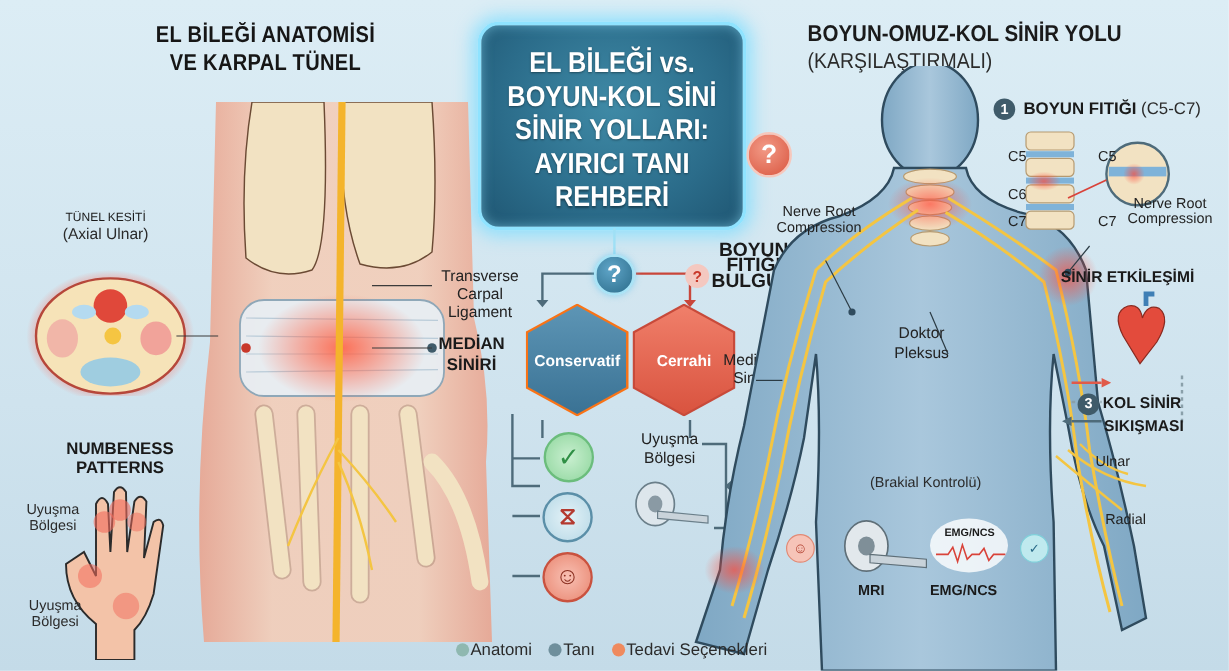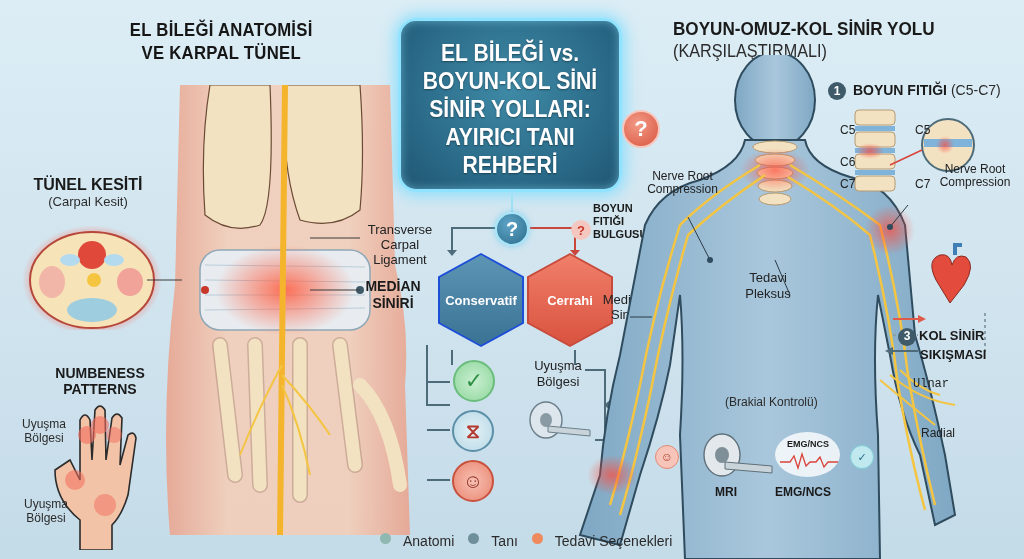--- a/index.html
+++ b/index.html
@@ -33,21 +33,21 @@
   
   #right-title { left: 655px; top: 18px; width: 360px; font-size: 19px; line-height: 22px; text-align: left; }
   #right-title .line1 { font-weight: 700; display: block; transform: scaleX(0.9); }
   #right-title .line2 { font-weight: 400; font-size: 18px; display: block; color: #2b2b2b; transform: scaleX(0.9); }
 
   
   #wrist-art { left: 160px; top: 85px; width: 250px; height: 450px; }
 
   
   #tunnel-label { left: 18px; top: 176px; width: 140px; text-align: center; }
-  #tunnel-label .t { font-size: 16px; font-weight: 700; }
+  #tunnel-label .t { font-size: 10px; font-weight: 400; }
   #tunnel-label .s { font-size: 13px; color: #2b2b2b; }
   #cross-section { left: 22px; top: 220px; width: 160px; height: 110px; }
 
   
   #numb-label { left: 30px; top: 365px; width: 140px; text-align: center; font-size: 14px; font-weight: 700; line-height: 16px; }
   #hand-art { left: 50px; top: 400px; width: 90px; height: 150px; }
   #uyusma1 { left: 22px; top: 418px; text-align: center; }
   #uyusma2 { left: 24px; top: 498px; text-align: center; }
 
   
@@ -56,67 +56,67 @@
 
   
   .hex {
     position: absolute; width: 82px; height: 90px;
     clip-path: polygon(50% 0, 100% 25%, 100% 75%, 50% 100%, 0 75%, 0 25%);
     display: flex; align-items: center; justify-content: center;
     color: #fff; font-size: 13px; font-weight: 700;
   }
   .hex-wrap { position: absolute; width: 86px; height: 94px;
     clip-path: polygon(50% 0, 100% 25%, 100% 75%, 50% 100%, 0 75%, 0 25%); }
-  #hex-cons-wrap { left: 438px; top: 253px; background: #1d4ed8; }
+  #hex-cons-wrap { left: 438px; top: 253px; background: #f97316; }
   #hex-cons { left: 2px; top: 2px; background: linear-gradient(180deg,#5d95b5,#3a7294); }
   #hex-cerr-wrap { left: 527px; top: 253px; background: #c84a3a; }
   #hex-cerr { left: 2px; top: 2px; background: linear-gradient(180deg,#f07f6a,#d9533f); }
 
   .circle-btn { position: absolute; border-radius: 50%; display: flex; align-items: center; justify-content: center; font-weight: 700; }
   #q-main { left: 495px; top: 212px; width: 34px; height: 34px; background: radial-gradient(circle at 40% 35%, #5fa5c8, #2b6c8a); color:#fff; font-size: 20px; border: 2px solid #a8e4f7; box-shadow: 0 0 6px rgba(100,200,240,.7); }
   #q-small { left: 571px; top: 220px; width: 20px; height: 20px; background: #f4c8c0; color: #c8382a; font-size: 13px; }
   #q-right { left: 622px; top: 110px; width: 38px; height: 38px; background: radial-gradient(circle at 40% 35%, #f29a86, #d9553f); color:#fff; font-size: 22px; border: 2px solid #f6c8bd; }
 
-  #bfb-label { left: 593px; top: 202px; width: 70px; text-align: left; font-size: 11px; font-weight: 700; line-height: 13px; }
+  #bfb-label { left: 593px; top: 202px; width: 70px; text-align: center; font-size: 16px; font-weight: 700; line-height: 13px; }
   #median-sinir2 { left: 594px; top: 292px; width: 60px; text-align: center; font-size: 13px; line-height: 15px; color: #222; }
   #bolgesi-label { left: 523px; top: 358px; width: 70px; text-align: center; font-size: 13px; line-height: 16px; color: #222; }
 
   #icon-check { left: 453px; top: 360px; width: 42px; height: 42px; background: radial-gradient(circle, #c9efd0, #8fd69d); border: 2px solid #6bbd7c; color: #2f8f45; font-size: 22px; }
   #icon-dna { left: 452px; top: 410px; width: 42px; height: 42px; background: radial-gradient(circle, #e4f2f7, #b6d8e6); border: 2px solid #5b8fa8; color: #b43a30; font-size: 20px; }
   #icon-doctor { left: 452px; top: 460px; width: 42px; height: 42px; background: radial-gradient(circle, #f8c0b3, #e98670); border: 2px solid #c9523f; color: #8a2f20; font-size: 20px; }
 
   
   #body-art { left: 560px; top: 55px; width: 464px; height: 504px; }
 
   
   #boyun-fitigi { left: 828px; top: 82px; font-size: 14px; white-space: nowrap; }
   .num-badge { display: inline-flex; width: 18px; height: 18px; border-radius: 50%; background: #3f5b6a; color: #fff; font-size: 12px; font-weight: 700; align-items: center; justify-content: center; vertical-align: middle; margin-right: 3px; }
   .clab { position: absolute; font-size: 12px; color: #222; }
   #nrc-right { left: 930px; top: 163px; width: 90px; text-align: center; font-size: 12px; line-height: 13px; color: #222; }
   #nrc-left { left: 640px; top: 170px; width: 85px; text-align: center; font-size: 12px; line-height: 13px; color: #222; }
   #brakial { left: 738px; top: 270px; width: 60px; text-align: center; font-size: 13px; line-height: 16px; color: #222; }
 
   #omuz-label { left: 882px; top: 222px; width: 140px; font-size: 13px; font-weight: 700; line-height: 17px; }
   #kol-label { left: 898px; top: 327px; width: 120px; font-size: 13px; font-weight: 700; line-height: 17px; }
-  #ulnar { left: 913px; top: 377px; font-size: 12px; color: #222; font-family: Liberation Mono, monospace; }
+  #ulnar { left: 913px; top: 377px; font-size: 12px; color: #222; }
   #radial { left: 921px; top: 426px; font-size: 12px; color: #222; }
 
   #ayirici { left: 705px; top: 395px; width: 160px; }
   #ayirici .t { font-size: 14px; font-weight: 700; }
   #ayirici .s { font-size: 12px; color: #2b2b2b; margin-left: 20px; }
   #mri-label { left: 715px; top: 485px; font-size: 12px; font-weight: 700; }
   #emg-label { left: 775px; top: 485px; font-size: 12px; font-weight: 700; }
   #emg-box { left: 775px; top: 432px; width: 65px; height: 45px; border-radius: 50%; background: rgba(255,255,255,.8); }
   #emg-box-title { left: 778px; top: 439px; width: 60px; text-align: center; font-size: 9px; font-weight: 700; }
   #check-bubble { left: 850px; top: 445px; width: 24px; height: 24px; background: #bfe9ee; border: 1.5px solid #7fd0da; color: #2b6c8a; font-size: 11px; }
   #wrist-bubble { left: 655px; top: 445px; width: 24px; height: 24px; background: #f6c4b8; border: 1.5px solid #e28a75; color: #b13f2e; font-size: 12px; }
 
   
   #legend { left: 380px; top: 533px; display: flex; gap: 14px; align-items: center; font-size: 14px; color: #2b2b2b; }
-  .leg-item { display: flex; align-items: flex-start; gap: 12px; }
+  .leg-item { display: flex; align-items: center; gap: 1px; }
   .leg-dot { width: 11px; height: 11px; border-radius: 50%; display: inline-block; }
 </style>
 </head>
 <body>
 
 <div id="left-title" class="abs h-bold">
   <div>EL BİLEĞİ ANATOMİSİ</div>
   <div>VE KARPAL TÜNEL</div>
 </div>
 
@@ -176,21 +176,21 @@
   <div>Carpal</div>
   <div>Ligament</div>
 </div>
 <div id="median-label" class="abs">
   <div>MEDİAN</div>
   <div>SİNİRİ</div>
 </div>
 
 <div id="tunnel-label" class="abs">
   <div class="t">TÜNEL KESİTİ</div>
-  <div class="s">(Carpal Kesit)</div>
+  <div class="s">(Axial Ulnar)</div>
 </div>
 <svg id="cross-section" class="abs" viewBox="0 0 160 110">
   <defs>
       <radialGradient id="glow" cx=".5" cy=".5" r=".5">
         <stop offset=".8" stop-color="#ff6b5a" stop-opacity=".5"></stop>
         <stop offset="1" stop-color="#ff6b5a" stop-opacity="0"></stop>
       </radialGradient>
     </defs>
   <ellipse cx="70" cy="60" rx="70" ry="55" fill="url(#glow)"></ellipse>
   <ellipse cx="70" cy="60" rx="62" ry="48" fill="#f6e3b8" stroke="#b6473a" stroke-width="2"></ellipse>
@@ -378,25 +378,26 @@
 <div class="abs clab" style="left:915px;top:177px">C7</div>
 <div id="nrc-right" class="abs">
   <div>Nerve Root</div>
   <div>Compression</div>
 </div>
 <div id="nrc-left" class="abs">
   <div>Nerve Root</div>
   <div>Compression</div>
 </div>
 <div id="brakial" class="abs">
-  <div>Tedavi</div>
+  <div>Doktor</div>
   <div>Pleksus</div>
 </div>
 
 <div id="omuz-label" class="abs">
+  <div style="margin-left:2px">SİNİR ETKİLEŞİMİ</div>
 </div>
 <div id="kol-label" class="abs">
   <div><span class="num-badge">3</span><span>KOL SİNİR</span></div>
   <div style="margin-left:22px">SIKIŞMASI</div>
 </div>
 <div id="ulnar" class="abs">Ulnar</div>
 <div id="radial" class="abs">Radial</div>
 
 <div id="ayirici" class="abs">
   <div class="s">(Brakial Kontrolü)</div>

